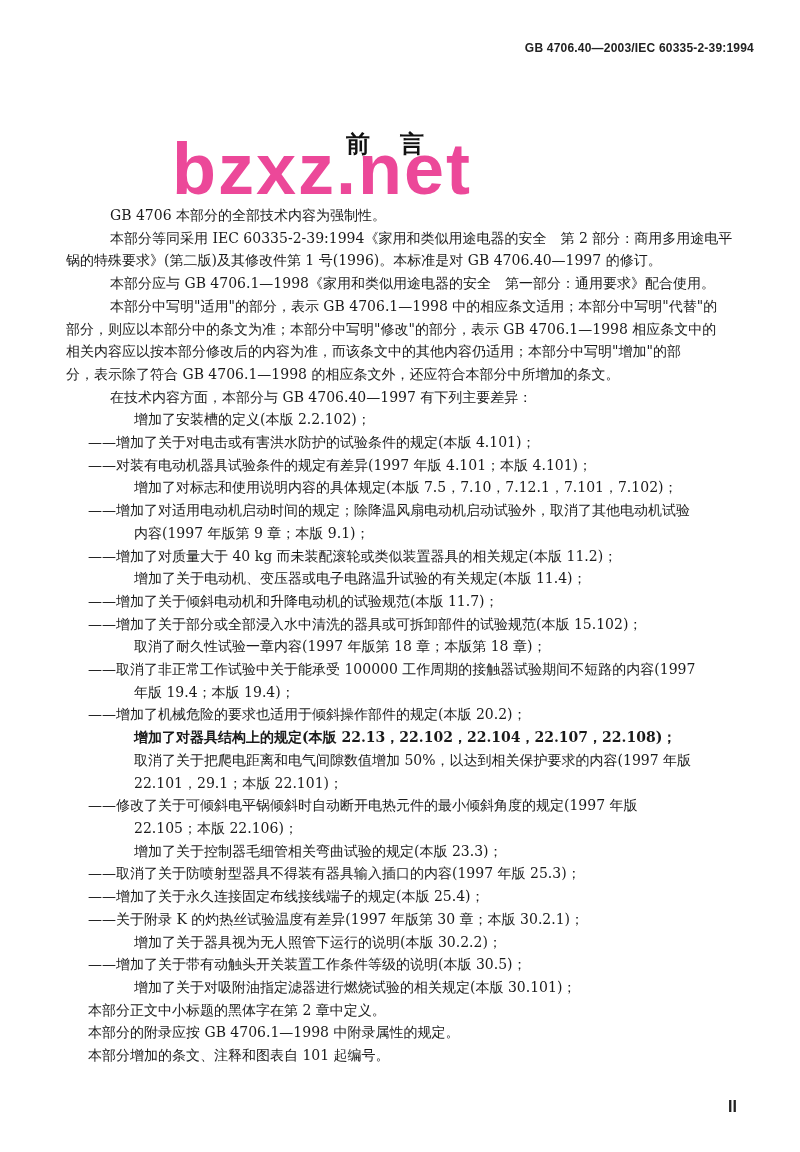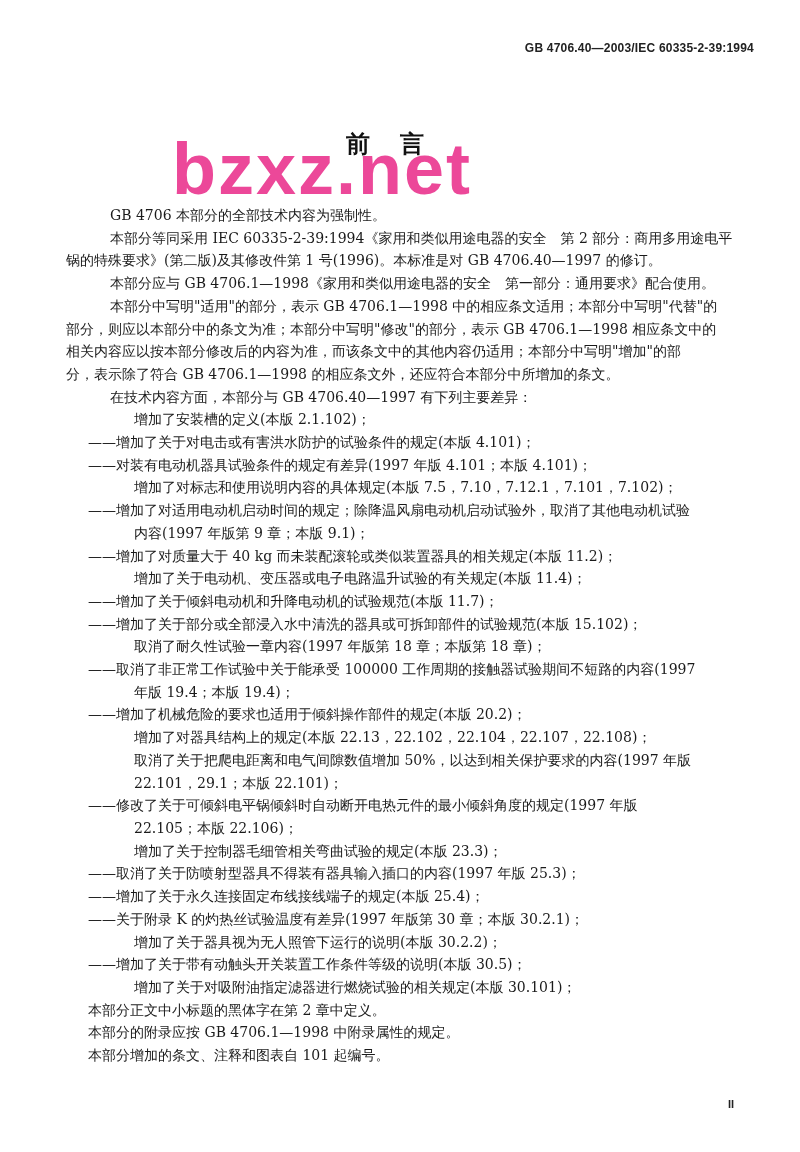--- a/index.html
+++ b/index.html
@@ -19,21 +19,21 @@
     position: absolute; top: 128px; left: 0; width: 644px; text-align: center;
     font-family: "Liberation Sans", "DejaVu Sans", sans-serif; font-weight: bold; font-size: 72px; color: #ec4899; letter-spacing: 2px; z-index: 0;
   }
   .content {
     position: absolute; top: 204px; left: 88px; width: 688px; z-index: 1;
     font-size: 14px; line-height: 22.7px;
   }
   .p { margin: 0; white-space: normal; }
   .pagenum {
     position: absolute; top: 1098px; left: 728px;
-    font-family: "Liberation Sans", sans-serif; font-weight: bold; font-size: 11px; color: #222;
+    font-family: "Liberation Sans", sans-serif; font-weight: bold; font-size: 16px; color: #222;
   }
 </style>
 </head>
 <body>
 
 <div class="watermark">bzxz.net</div>
 
 <div class="header">GB 4706.40—2003/IEC 60335-2-39:1994</div>
 
 <div class="title">前言</div>
@@ -41,35 +41,35 @@
 <div class="content" id="body">
     <p class="p" style="padding-left:22px;">GB 4706 本部分的全部技术内容为强制性。</p>
     <p class="p" style="padding-left:22px;">本部分等同采用 IEC 60335-2-39:1994《家用和类似用途电器的安全　第 2 部分：商用多用途电平</p>
     <p class="p" style="margin-left:-22px;">锅的特殊要求》(第二版)及其修改件第 1 号(1996)。本标准是对 GB 4706.40—1997 的修订。</p>
     <p class="p" style="padding-left:22px;">本部分应与 GB 4706.1—1998《家用和类似用途电器的安全　第一部分：通用要求》配合使用。</p>
     <p class="p" style="padding-left:22px;">本部分中写明"适用"的部分，表示 GB 4706.1—1998 中的相应条文适用；本部分中写明"代替"的</p>
     <p class="p" style="margin-left:-22px;">部分，则应以本部分中的条文为准；本部分中写明"修改"的部分，表示 GB 4706.1—1998 相应条文中的</p>
     <p class="p" style="margin-left:-22px;">相关内容应以按本部分修改后的内容为准，而该条文中的其他内容仍适用；本部分中写明"增加"的部</p>
     <p class="p" style="margin-left:-22px;">分，表示除了符合 GB 4706.1—1998 的相应条文外，还应符合本部分中所增加的条文。</p>
     <p class="p" style="padding-left:22px;">在技术内容方面，本部分与 GB 4706.40—1997 有下列主要差异：</p>
-    <p class="p" style="padding-left:46px;">增加了安装槽的定义(本版 2.1.102)；</p>
+    <p class="p" style="padding-left:46px;">增加了安装槽的定义(本版 2.2.102)；</p>
     <p class="p" style="padding-left:0;">——增加了关于对电击或有害洪水防护的试验条件的规定(本版 4.101)；</p>
     <p class="p" style="padding-left:0;">——对装有电动机器具试验条件的规定有差异(1997 年版 4.101；本版 4.101)；</p>
     <p class="p" style="padding-left:46px;">增加了对标志和使用说明内容的具体规定(本版 7.5，7.10，7.12.1，7.101，7.102)；</p>
     <p class="p" style="padding-left:0;">——增加了对适用电动机启动时间的规定；除降温风扇电动机启动试验外，取消了其他电动机试验</p>
     <p class="p" style="padding-left:46px;">内容(1997 年版第 9 章；本版 9.1)；</p>
     <p class="p" style="padding-left:0;">——增加了对质量大于 40 kg 而未装配滚轮或类似装置器具的相关规定(本版 11.2)；</p>
     <p class="p" style="padding-left:46px;">增加了关于电动机、变压器或电子电路温升试验的有关规定(本版 11.4)；</p>
     <p class="p" style="padding-left:0;">——增加了关于倾斜电动机和升降电动机的试验规范(本版 11.7)；</p>
     <p class="p" style="padding-left:0;">——增加了关于部分或全部浸入水中清洗的器具或可拆卸部件的试验规范(本版 15.102)；</p>
     <p class="p" style="padding-left:46px;">取消了耐久性试验一章内容(1997 年版第 18 章；本版第 18 章)；</p>
     <p class="p" style="padding-left:0;">——取消了非正常工作试验中关于能承受 100000 工作周期的接触器试验期间不短路的内容(1997</p>
     <p class="p" style="padding-left:46px;">年版 19.4；本版 19.4)；</p>
     <p class="p" style="padding-left:0;">——增加了机械危险的要求也适用于倾斜操作部件的规定(本版 20.2)；</p>
-    <p class="p" style="padding-left:46px;">增加了对器具结构上的规定(本版 22.13，22.102，22.104，22.107，22.108)；</p>
+    <p class="p" style="padding-left:46px;font-weight:bold;">增加了对器具结构上的规定(本版 22.13，22.102，22.104，22.107，22.108)；</p>
     <p class="p" style="padding-left:46px;">取消了关于把爬电距离和电气间隙数值增加 50%，以达到相关保护要求的内容(1997 年版</p>
     <p class="p" style="padding-left:46px;">22.101，29.1；本版 22.101)；</p>
     <p class="p" style="padding-left:0;">——修改了关于可倾斜电平锅倾斜时自动断开电热元件的最小倾斜角度的规定(1997 年版</p>
     <p class="p" style="padding-left:46px;">22.105；本版 22.106)；</p>
     <p class="p" style="padding-left:46px;">增加了关于控制器毛细管相关弯曲试验的规定(本版 23.3)；</p>
     <p class="p" style="padding-left:0;">——取消了关于防喷射型器具不得装有器具输入插口的内容(1997 年版 25.3)；</p>
     <p class="p" style="padding-left:0;">——增加了关于永久连接固定布线接线端子的规定(本版 25.4)；</p>
     <p class="p" style="padding-left:0;">——关于附录 K 的灼热丝试验温度有差异(1997 年版第 30 章；本版 30.2.1)；</p>
     <p class="p" style="padding-left:46px;">增加了关于器具视为无人照管下运行的说明(本版 30.2.2)；</p>
     <p class="p" style="padding-left:0;">——增加了关于带有动触头开关装置工作条件等级的说明(本版 30.5)；</p>

